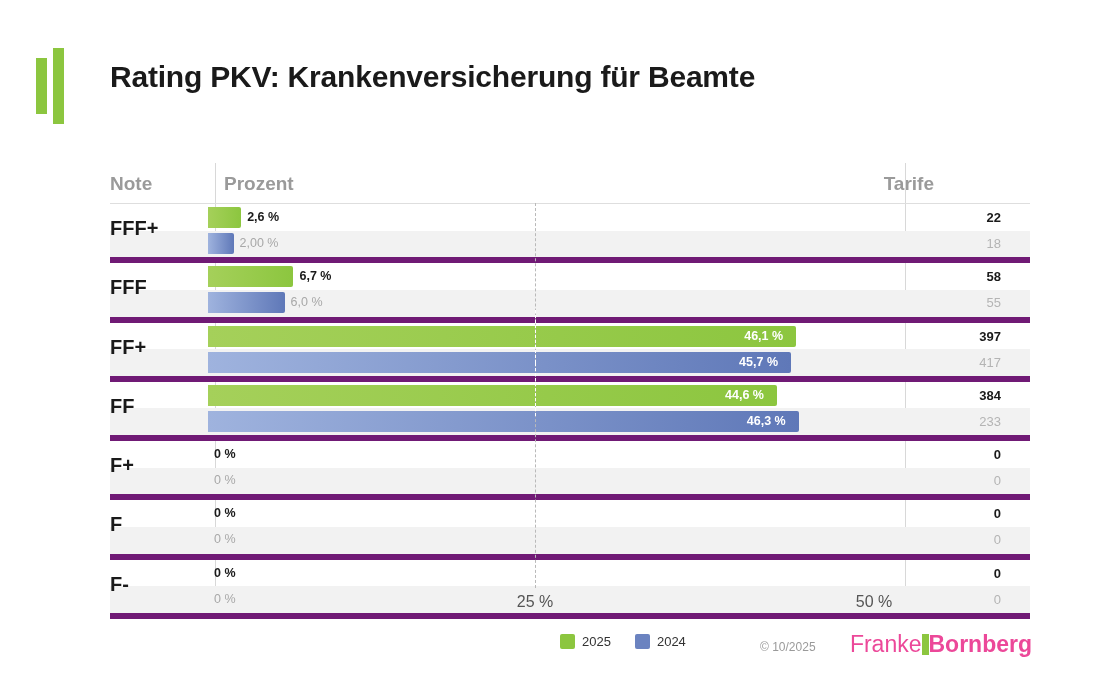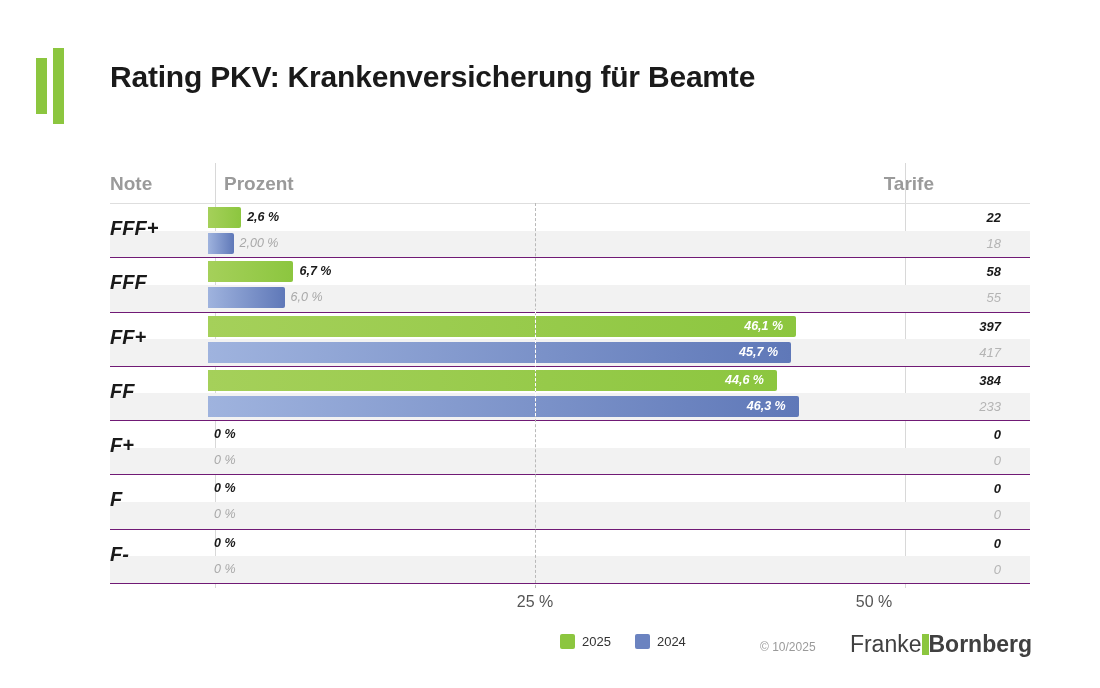--- a/index.html
+++ b/index.html
@@ -80,22 +80,21 @@
 
   
   #rows {
     position: absolute;
     left: 0; top: 40px;
     width: 920px;
   }
   .row {
     position: relative;
     height: 53.3px;
-    border-bottom: 1px solid #701a75;
-    font-style: italic;
+    border-bottom: 6px solid #701a75;
   }
   .row:first-child { border-top: 1px solid #dedede; }
 
   .row .shade {
     position: absolute;
     left: 0; top: 26.6px;
     width: 920px; height: 26.7px;
     background: #f2f2f2;
   }
   .row-grade {
@@ -213,21 +212,21 @@
     color: #9a9a9a;
     white-space: nowrap;
   }
   #brand {
     position: absolute;
     right: 68px; top: 11px;
     display: flex;
     align-items: center;
     gap: 0;
     font-size: 23px;
-    color: #404040;
+    color: #ec4899;
     white-space: nowrap;
   }
   #brand .brand-sep {
     display: inline-block;
     width: 7px; height: 21px;
     background: #8cc63f;
   }
 </style>
 </head>
 <body>

